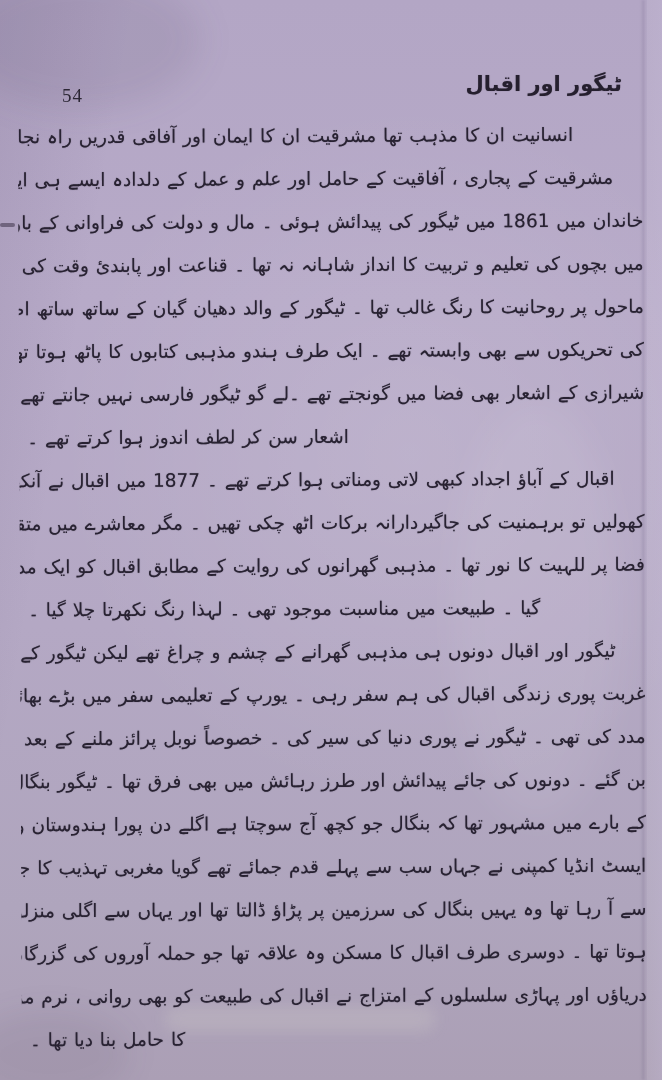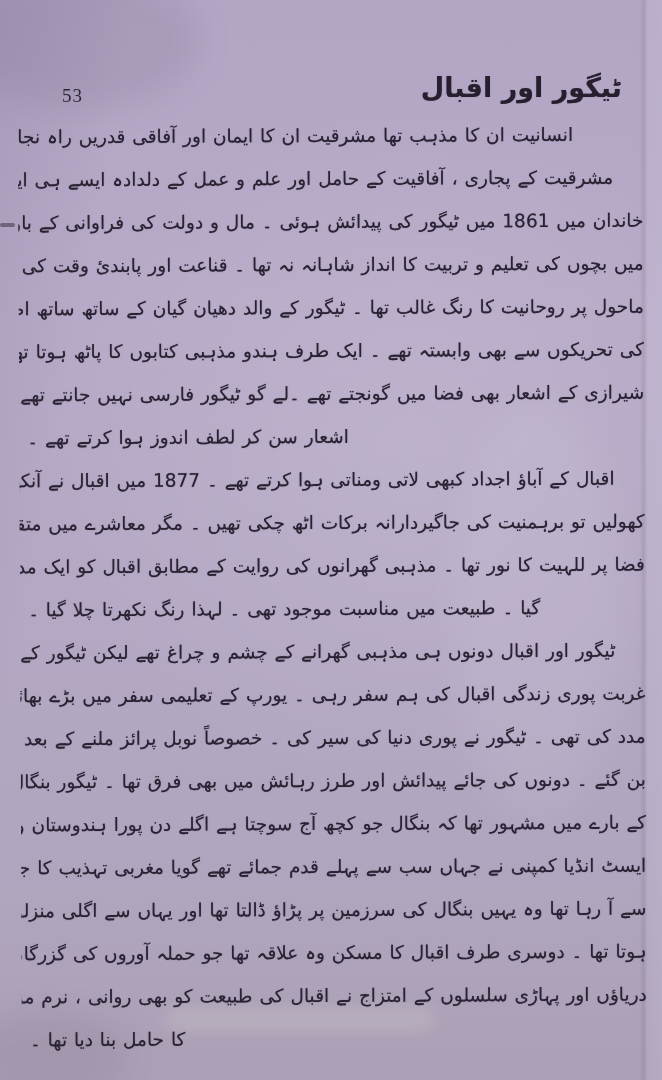--- a/index.html
+++ b/index.html
@@ -36,21 +36,21 @@
   .stain-bottom-band{ left: 165px; top: 1006px; width: 270px; height: 26px; background: rgba(226,230,208,0.18); filter: blur(7px); border-radius: 12px; }
   .stain-bottom-left{ left: -30px; top: 1010px; width: 160px; height: 90px; background: rgba(60,50,80,0.08); filter: blur(14px); }
   .edge-dash {
     position: absolute; left: 0; top: 223px; width: 15px; height: 4px;
     background: rgba(50,40,62,0.50); border-radius: 2px; filter: blur(0.5px);
   }
   .header-title {
     position: absolute;
     top: 72px; right: 40px;
     direction: rtl;
-    font-size: 27px;
+    font-size: 21px;
     font-weight: 700;
     color: #251f2e;
     text-shadow: 0 0 1px rgba(37,31,46,0.45);
   }
   .page-num {
     position: absolute;
     top: 85px; left: 62px;
     font-family: "Liberation Serif", serif;
     font-size: 19px;
     color: #2c2735;
@@ -84,21 +84,21 @@
   <div class="stain stain-top-left"></div>
   <div class="stain stain-mid-light"></div>
   <div class="stain stain-bottom-band"></div>
   <div class="stain stain-bottom-left"></div>
   <div class="crease"></div>
   <div class="edge-right"></div>
   <div class="edge-dash"></div>
 
   <div class="header-title">ٹیگور اور اقبال</div>
 
-  <div class="page-num">53</div>
+  <div class="page-num">54</div>
 
   <div class="body-lines">
       <div class="line center" dir="rtl">انسانیت ان کا مذہب تھا مشرقیت ان کا ایمان اور آفاقی قدریں راہ نجات ۔</div>
       <div class="line first" dir="rtl">مشرقیت کے پجاری ، آفاقیت کے حامل اور علم و عمل کے دلدادہ ایسے ہی ایک بنگالی</div>
       <div class="line full" dir="rtl">خاندان میں 1861 میں ٹیگور کی پیدائش ہوئی ۔ مال و دولت کی فراوانی کے باوجود اس خانوادے</div>
       <div class="line full" dir="rtl">میں بچوں کی تعلیم و تربیت کا انداز شاہانہ نہ تھا ۔ قناعت اور پابندیٔ وقت کی عملی مشق کرائی جاتی تھی ۔</div>
       <div class="line full" dir="rtl">ماحول پر روحانیت کا رنگ غالب تھا ۔ ٹیگور کے والد دھیان گیان کے ساتھ ساتھ اصلاح معاشرہ</div>
       <div class="line full" dir="rtl">کی تحریکوں سے بھی وابستہ تھے ۔ ایک طرف ہندو مذہبی کتابوں کا پاٹھ ہوتا تھا تو دوسری طرف حافظ</div>
       <div class="line full" dir="rtl">شیرازی کے اشعار بھی فضا میں گونجتے تھے ۔لے گو ٹیگور فارسی نہیں جانتے تھے مگر اپنے والد سے</div>
       <div class="line left" dir="rtl">اشعار سن کر لطف اندوز ہوا کرتے تھے ۔</div>

